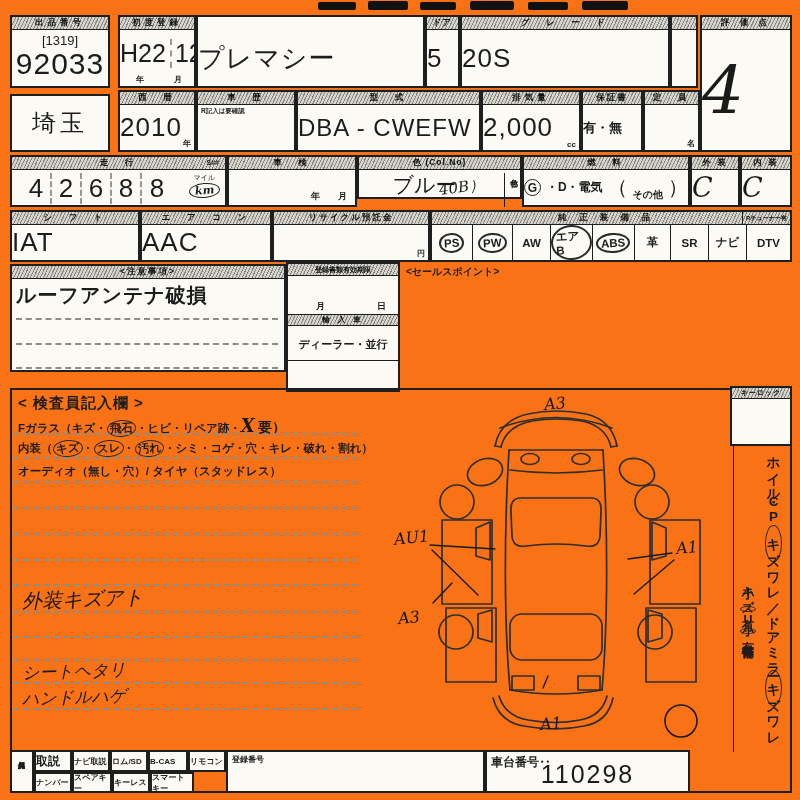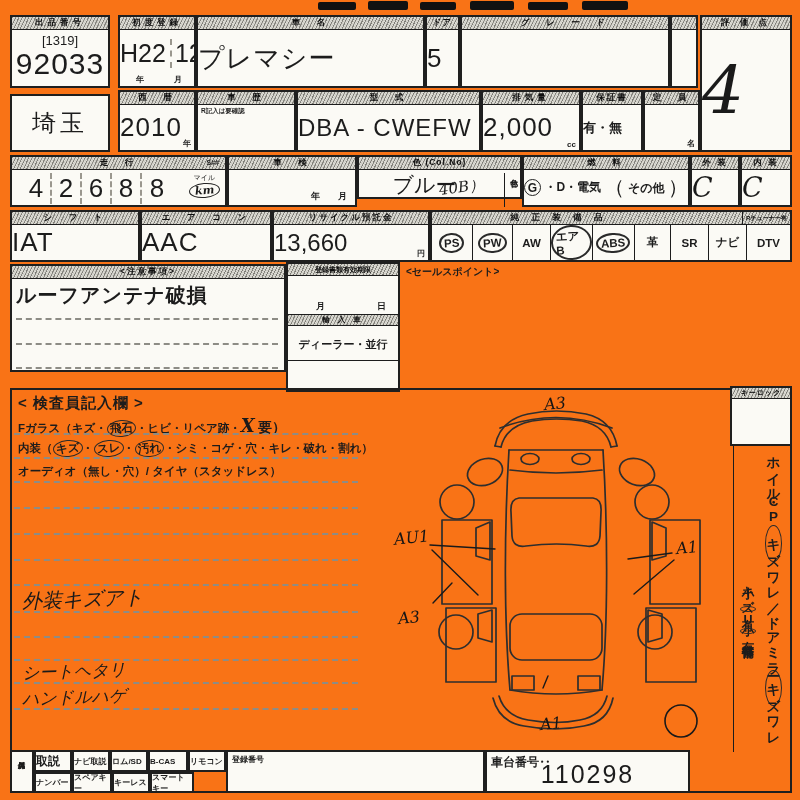--- a/index.html
+++ b/index.html
@@ -56,31 +56,31 @@
     <div class="hdr">初度登録</div>
     <div class="val" style="bottom:10px">
       <span style="font-size:25px">H22</span>
         <span style="font-size:25px;border-left:2px dashed #9a978e;padding-left:3px;margin-left:4px">12</span>
     </div>
     <span class="unit" style="left:16px;bottom:1px">年</span>
     <span class="unit" style="right:12px;bottom:1px">月</span>
   </div>
 
   <div class="cell" style="left:196px;top:15px;width:229px;height:73px">
-    <div class="hdr">車　名</div>
     <div class="val big">プレマシー</div>
   </div>
 
   <div class="cell" style="left:425px;top:15px;width:35px;height:73px">
     <div class="hdr" style="letter-spacing:1px">ドア</div>
     <div class="val big">5</div>
   </div>
 
   <div class="cell" style="left:460px;top:15px;width:210px;height:73px">
     <div class="hdr">グ　レ　ー　ド</div>
+    <div class="val big">20S</div>
   </div>
 
   <div class="cell" style="left:670px;top:15px;width:28px;height:73px">
     <div class="hdr"></div>
   </div>
 
   <div class="cell" style="left:700px;top:15px;width:92px;height:137px">
     <div class="hdr">評 価 点</div>
     <div class="val hand" style="font-size:66px;font-weight:normal">4</div>
   </div>
@@ -148,21 +148,21 @@
     <div class="hand" style="position:absolute;right:36px;bottom:0;font-size:15px;transform:rotate(-8deg)">40B）</div>
     <div class="vtext" style="right:2px;top:16px;height:34px;font-size:8px;border-left:1.5px solid #1c1c1c;padding-left:2px">色替</div>
   </div>
 
   <div class="cell" style="left:522px;top:155px;width:168px;height:52px">
     <div class="hdr">燃　料</div>
     <div class="val" style="gap:1px;font-weight:bold;font-size:12px">
       <span style="border:1.7px solid #222;border-radius:50%;width:17px;height:17px;display:inline-flex;align-items:center;justify-content:center">G</span>
       <span>・D・電気</span>
       <span style="font-size:20px;font-weight:normal">（</span>
-      <span style="font-size:12px;align-self:flex-start;margin-top:10px">その他</span>
+      <span style="font-size:10px;align-self:flex-start;margin-top:18px">その他</span>
       <span style="font-size:20px;font-weight:normal">）</span>
     </div>
   </div>
 
   <div class="cell" style="left:690px;top:155px;width:50px;height:52px">
     <div class="hdr" style="letter-spacing:2px">外 装</div>
     <div class="val hand" style="font-size:27px">C</div>
   </div>
 
   <div class="cell" style="left:740px;top:155px;width:52px;height:52px">
@@ -175,27 +175,26 @@
     <div class="val big">IAT</div>
   </div>
 
   <div class="cell" style="left:140px;top:210px;width:132px;height:52px">
     <div class="hdr">エ　ア　コ　ン</div>
     <div class="val big">AAC</div>
   </div>
 
   <div class="cell" style="left:272px;top:210px;width:158px;height:52px">
     <div class="hdr" style="letter-spacing:2px">リサイクル預託金</div>
-    <div class="val" style="font-size:24px">13,660</div>
     <span class="unit" style="right:3px;bottom:1px">円</span>
   </div>
 
   <div class="cell" style="left:430px;top:210px;width:362px;height:52px">
     <div class="hdr" style="display:block">
-      <span style="position:absolute;left:0;width:254px;top:0;bottom:0;display:flex;align-items:center;justify-content:center;letter-spacing:5px">純 正 装 備 品</span>
+      <span style="position:absolute;left:0;width:349px;top:0;bottom:0;display:flex;align-items:center;justify-content:center;letter-spacing:5px">純 正 装 備 品</span>
       <span style="position:absolute;right:0;width:48px;top:0;bottom:0;display:flex;align-items:center;justify-content:center;font-size:6px;letter-spacing:0;border-left:1.5px solid #1c1c1c">Rチューナー有</span>
     </div>
     <div style="position:absolute;left:0;right:0;top:13px;bottom:0;display:flex">
       <div class="eq" style="width:40px">
           <span class="eqc">PS</span>
         </div>
       <div class="eq" style="width:40px">
           <span class="eqc">PW</span>
         </div>
       <div class="eq" style="width:38px">

